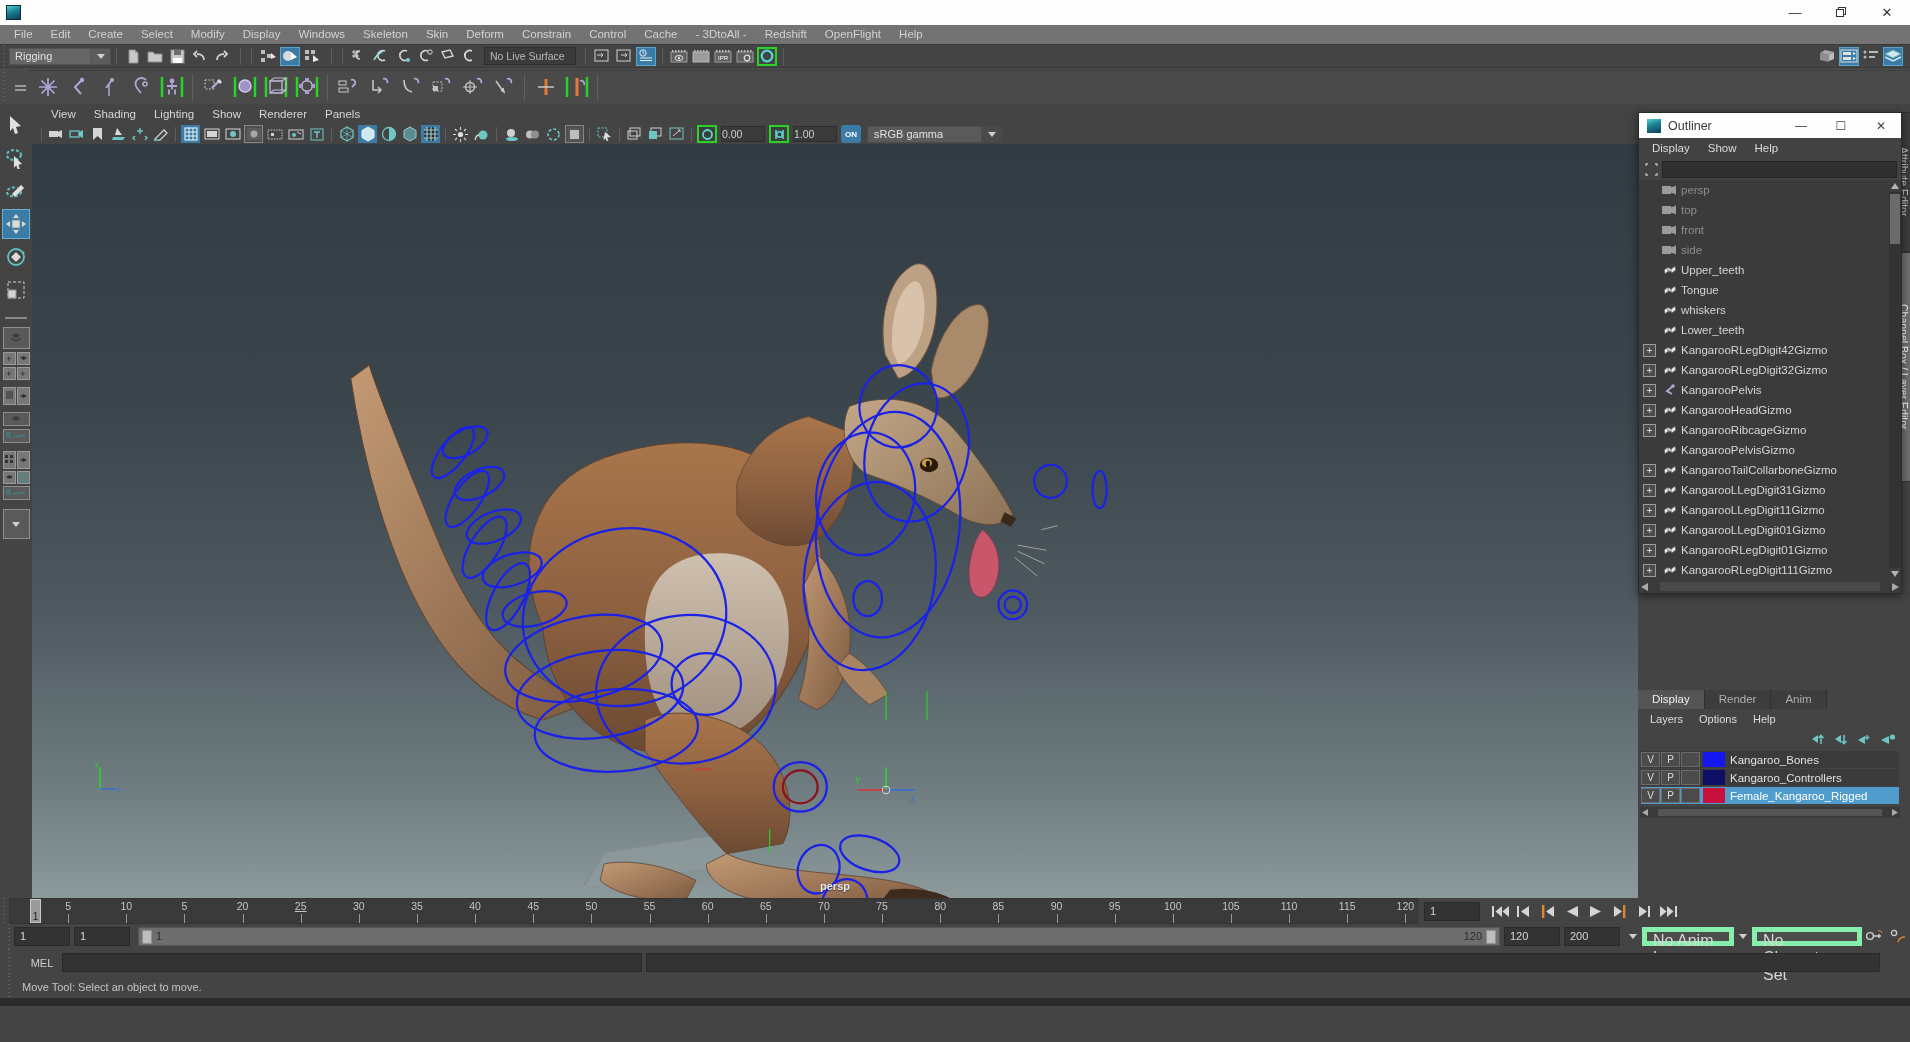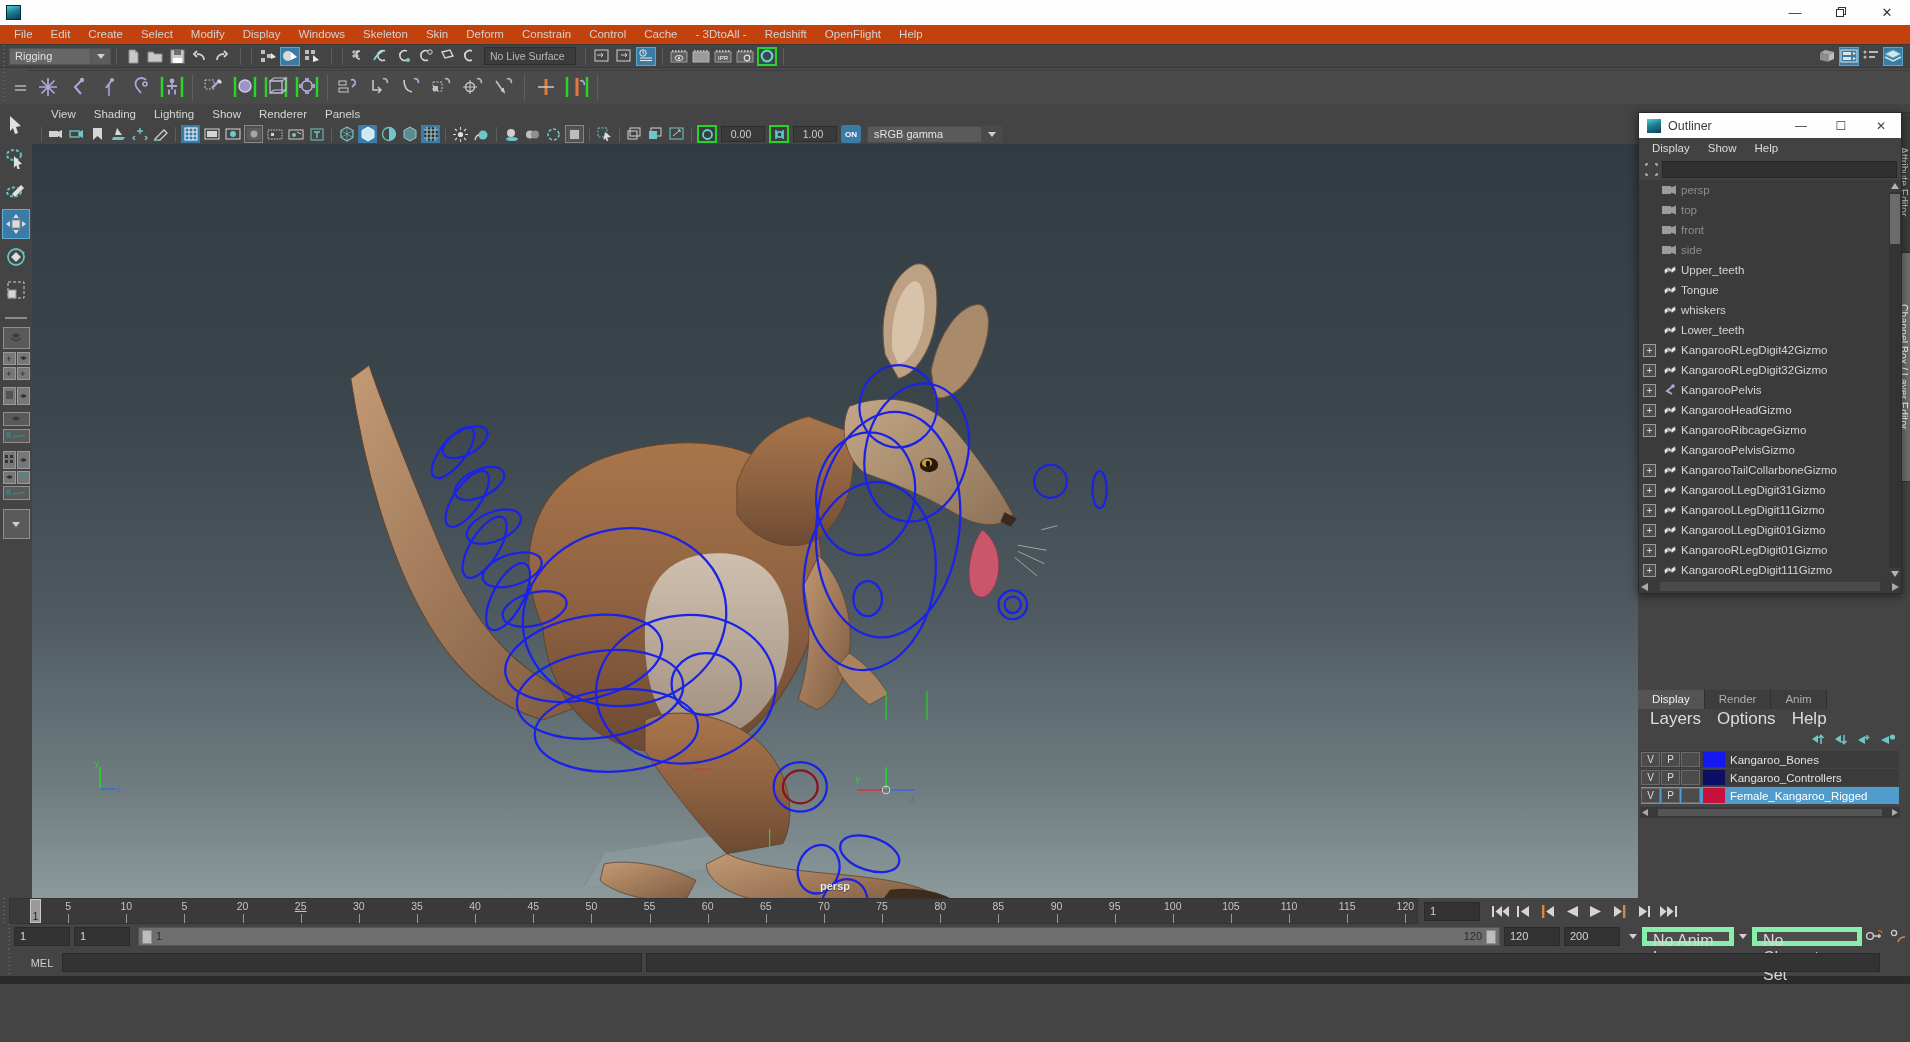--- a/index.html
+++ b/index.html
@@ -7,21 +7,21 @@
   body { font-family:"Liberation Sans", sans-serif; font-size:12px; color:#c8c8c8; -webkit-font-smoothing:none; }
 
   
   .titlebar { height:25px; background:#fdfdfd; color:#1c1c1c; display:flex; align-items:center; padding-left:6px; font-size:12.5px; }
   .titlebar .app-ico { width:15px; height:15px; margin-right:7px; background:linear-gradient(160deg,#4fd2d2 0%,#1d7e93 45%,#0c3d55 100%); border:1px solid #0a2a38; }
   .titlebar .t-text { white-space:nowrap; overflow:hidden; }
   .winbtns { margin-left:auto; display:flex; height:25px; }
   .winbtns div { width:46px; height:25px; display:flex; align-items:center; justify-content:center; color:#333; font-size:13px; }
 
   
-  .menubar { height:19px; background:#c2410c; display:flex; align-items:center; padding-left:5px; }
+  .menubar { height:19px; background:#737373; display:flex; align-items:center; padding-left:5px; }
   .menubar span { padding:0 9px; font-size:11.5px; color:#d2d2d2; line-height:19px; height:19px; cursor:default; }
 
   
   .row-status { height:23px; background:#444; display:flex; align-items:center; border-top:1px solid #3a3a3a; }
   .dots { width:9px; height:100%; background:
       repeating-linear-gradient(to bottom, #5e5e5e 0 1px, transparent 1px 4px);
       background-size:2px 100%; background-position:3px 0; background-repeat:no-repeat; }
   .menu-sel { width:82px; height:17px; background:#666; border:1px solid #545454; font-size:11px; color:#e0e0e0; padding-left:5px; line-height:15px; }
   .menu-arrow { width:20px; height:17px; background:#5c5c5c; border:1px solid #505050; border-left:none; display:flex; align-items:center; justify-content:center; }
   .tri-d { width:0;height:0;border-left:4px solid transparent;border-right:4px solid transparent;border-top:5px solid #cfcfcf; }
@@ -49,21 +49,21 @@
   .tb-half { width:13px;height:13px;border:1px solid #9a9a9a;background:#777;display:flex;align-items:center;justify-content:center;font-size:9px;color:#222;}
 
   .center-col { flex:1; display:flex; flex-direction:column; }
   .vp-menubar { height:20px; background:#444; display:flex; align-items:center; padding-left:10px; }
   .vp-menubar span { padding:0 9px; font-size:11.5px; color:#d6d6d6; }
   .vp-toolbar { height:20px; background:#444; display:flex; align-items:center; padding-left:6px; }
   .vtb { width:19px;height:18px;display:flex;align-items:center;justify-content:center;margin:0 1px; }
   .vtb.on { background:#3a7ca5; }
   .vtb.framed { border:1px solid #888; background:#4f4f4f; }
   .vtb.grn { border:2px solid #27d427; background:#3d3d3d; }
-  .numfield { width:44px;height:16px;background:#3a3a3a;border:1px solid #2d2d2d;color:#cfcfcf;font-size:10.5px;text-align:center;padding-right:4px;line-height:14px;margin:0 3px; }
+  .numfield { width:44px;height:16px;background:#3a3a3a;border:1px solid #2d2d2d;color:#cfcfcf;font-size:10.5px;text-align:left;padding-right:4px;line-height:14px;margin:0 3px; }
   .gammabox { width:115px;height:17px;background:#5a5a5a;border:1px solid #4b4b4b;font-size:11px;color:#e2e2e2;padding-left:6px;line-height:15px;margin-left:5px; }
   .gamma-arrow { width:20px;height:17px;background:#4a4a4a;display:flex;align-items:center;justify-content:center; }
 
   .viewport { flex:1; position:relative; background:#3f4a50; overflow:hidden; }
   .vp-grad { position:absolute; inset:0;
     background:linear-gradient(to bottom,#323b42 0%, #3b464c 35%, #4e5a60 62%, #6e7c80 85%, #8d9a9c 100%); }
   .vp-label { position:absolute; bottom:6px; left:0; right:0; text-align:center; color:#e8e8e8; font-size:11px; font-weight:bold; text-shadow:0 1px 1px #444; }
   .vp-ss { position:absolute; right:14px; color:#f0f0f0; font-size:11px; font-weight:bold; }
   .axis-gnomon { position:absolute; left:62px; bottom:105px; }
 
@@ -90,21 +90,21 @@
   .ol-scroll .up,.ol-scroll .dn { height:12px; display:flex;align-items:center;justify-content:center;background:#3c3c3c;}
   .ol-scroll .thumb { position:absolute; top:14px; width:10px; left:1px; height:50px; background:#6b6b6b; }
   .ol-hbar { height:13px; background:#3a3a3a; display:flex; align-items:center; justify-content:space-between; padding:0 2px; }
   .ol-hbar .hthumb{ height:9px; flex:1; margin:0 12px; background:#4a4a4a;}
 
   .ch-tabs { position:absolute; left:0; top:586px; width:264px; display:flex; height:19px; }
   .ch-tabs div { padding:0 14px; height:19px; line-height:19px; font-size:11.5px; background:#3d3d3d; color:#aeaeae; border-right:1px solid #2f2f2f;}
   .ch-tabs div.act { background:#545454; color:#f0f0f0; }
   .layers { position:absolute; left:0; top:605px; width:264px; background:#444; }
   .lay-menu { height:20px; display:flex; align-items:center; padding-left:4px; }
-  .lay-menu span { padding:0 8px; font-size:17px; color:#dcdcdc; }
+  .lay-menu span { padding:0 8px; font-size:11px; color:#dcdcdc; }
   .lay-tools { height:20px; display:flex; align-items:center; justify-content:flex-end; padding-right:6px; gap:8px; }
   .lay-list { margin:2px 3px; }
   .lay-row { height:17px; display:flex; align-items:center; font-size:11.5px; color:#e0e0e0; background:#3b3b3b; margin-bottom:1px;}
   .lay-row.sel { background:#4f9ccd; color:#fff; }
   .lay-cell { width:19px;height:15px;border:1px solid #6b6b6b;background:#4b4b4b;font-size:10px;display:flex;align-items:center;justify-content:center;margin-right:1px;color:#ddd;}
   .lay-swatch { width:22px;height:15px;margin:0 5px 0 2px; }
   .lay-hbar { height:11px; background:#3a3a3a; margin:3px 2px 0; display:flex;align-items:center;justify-content:space-between;padding:0 2px;}
   .lay-hbar .th{flex:1;height:7px;background:#555;margin:0 10px;}
 
   .vtabs { position:absolute; right:0; top:8px; width:17px; }
@@ -1438,14 +1438,18 @@
       </div>
   </div>
 
   <div class="mel-row">
     <div class="dots" style="height:27px"></div>
     <div class="mel-lab">MEL</div>
     <div class="mel-in"></div>
     <div class="mel-out"></div>
   </div>
 
+  <div class="help-row">
+    <div class="dots" style="height:22px"></div>
+    <div class="txt">Move Tool: Select an object to move.</div>
+  </div>
 </div>
 <div class="taskbar"></div>
 
 </body></html>

